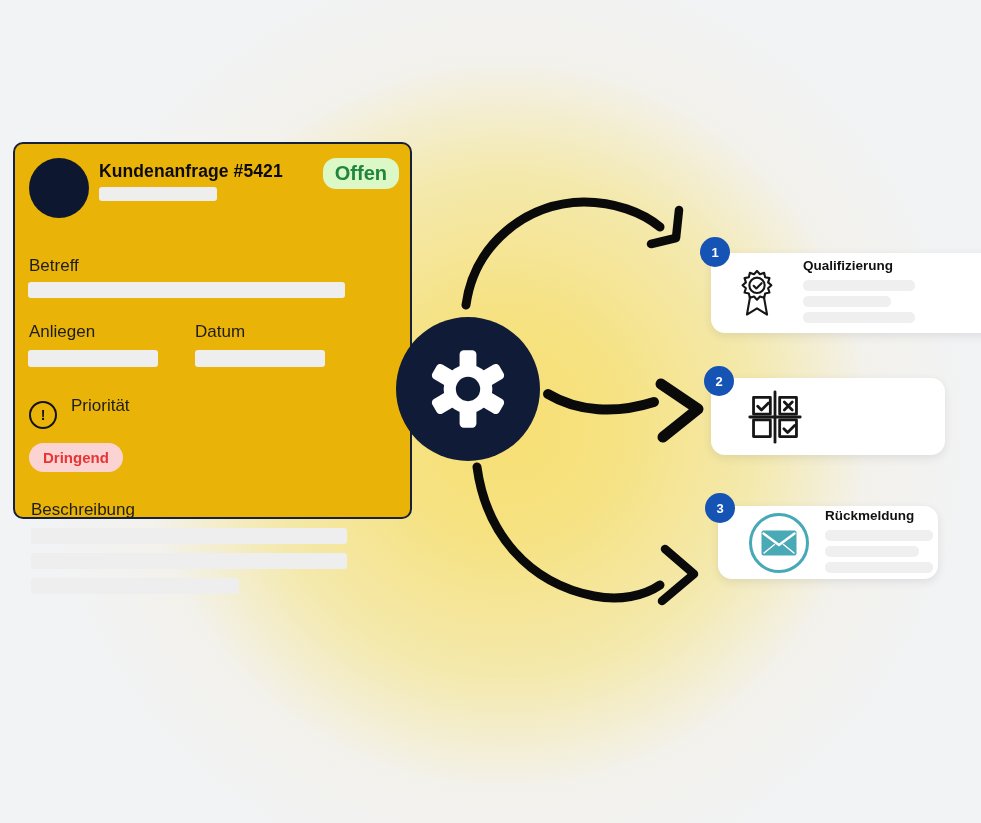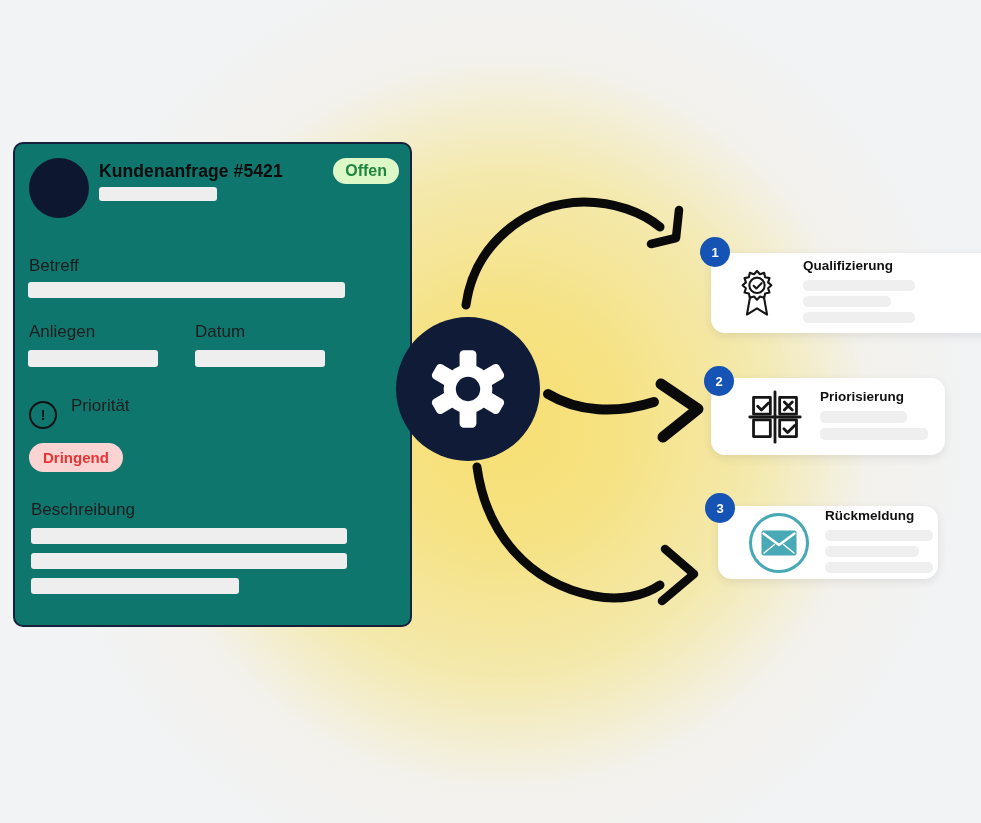--- a/index.html
+++ b/index.html
@@ -8,30 +8,30 @@
     font-family:"Liberation Sans",sans-serif;
     background:
       radial-gradient(circle 560px at 505px 425px,
         #f7df73 0%, #f6e282 20%, #f4e9ad 45%,
         rgba(243,240,228,0.55) 65%, rgba(242,243,245,0) 85%),
       #f2f3f5;
   }
   .abs{position:absolute;}
   
   .ticket{
-    left:13px;top:142px;width:399px;height:485px;box-sizing:border-box;
-    background:#0f766e;border:2px solid #16203a;border-radius:10px;
+    left:13px;top:142px;width:399px;height:377px;box-sizing:border-box;
+    background:#eab308;border:2px solid #16203a;border-radius:10px;
   }
   .avatar{left:14px;top:14px;width:60px;height:60px;border-radius:50%;background:#0d1830;}
   .ticket-title{left:84px;top:17px;font-size:17.5px;font-weight:bold;color:#0b0b0b;letter-spacing:.1px;white-space:nowrap;}
   .bar{background:#eeeeee;border-radius:3px;}
   .title-bar{left:84px;top:43px;width:118px;height:14px;}
   .status-pill{
     right:11px;top:14px;background:#dcf8c6;color:#1f8540;
-    font-size:16px;font-weight:bold;padding:4px 12px;border-radius:13px;
+    font-size:20px;font-weight:bold;padding:4px 12px;border-radius:13px;
   }
   .field-label{font-size:17px;color:#1d1d1d;white-space:nowrap;}
   .lbl-betreff{left:14px;top:112px;}
   .bar-betreff{left:13px;top:138px;width:317px;height:16px;}
   .lbl-anliegen{left:14px;top:178px;}
   .lbl-datum{left:180px;top:178px;}
   .bar-anliegen{left:13px;top:206px;width:130px;height:17px;}
   .bar-datum{left:180px;top:206px;width:130px;height:17px;}
   .prio-icon{
     left:14px;top:257px;width:28px;height:28px;border:2px solid #131313;border-radius:50%;
@@ -168,25 +168,20 @@
       <rect x="35" y="9" width="18" height="18"></rect>
       <rect x="7" y="33" width="18" height="18"></rect>
       <rect x="35" y="33" width="18" height="18"></rect>
       <path d="M30 3 V57"></path>
       <path d="M3 30 H57"></path>
       <path d="M11.5 18.5 l4 4 l7.5 -7.5"></path>
       <path d="M40 14 L48.5 22.5 M48.5 14 L40 22.5"></path>
       <path d="M39.5 42.5 l4 4 l7.5 -7.5"></path>
     </svg>
   </div>
-  <div class="step-text">
-    <div class="step-title">Priorisierung</div>
-    <div class="sbar w87"></div>
-    <div class="sbar w108"></div>
-  </div>
 </div>
 
 <div class="abs step-card step3">
   <div class="icon-wrap">
     <div class="mail-circle">
       <svg width="36" height="26" viewBox="0 0 36 26">
         <rect x="0.5" y="0.5" width="35" height="25" rx="2" fill="#4aa9b6"></rect>
         <path d="M2.5 3.5 L18 15 L33.5 3.5" fill="none" stroke="#ffffff" stroke-width="2.4" stroke-linecap="round" stroke-linejoin="round"></path>
         <path d="M3 23 L13.5 14.5 M33 23 L22.5 14.5" fill="none" stroke="#ffffff" stroke-width="1.4" stroke-linecap="round"></path>
       </svg>

